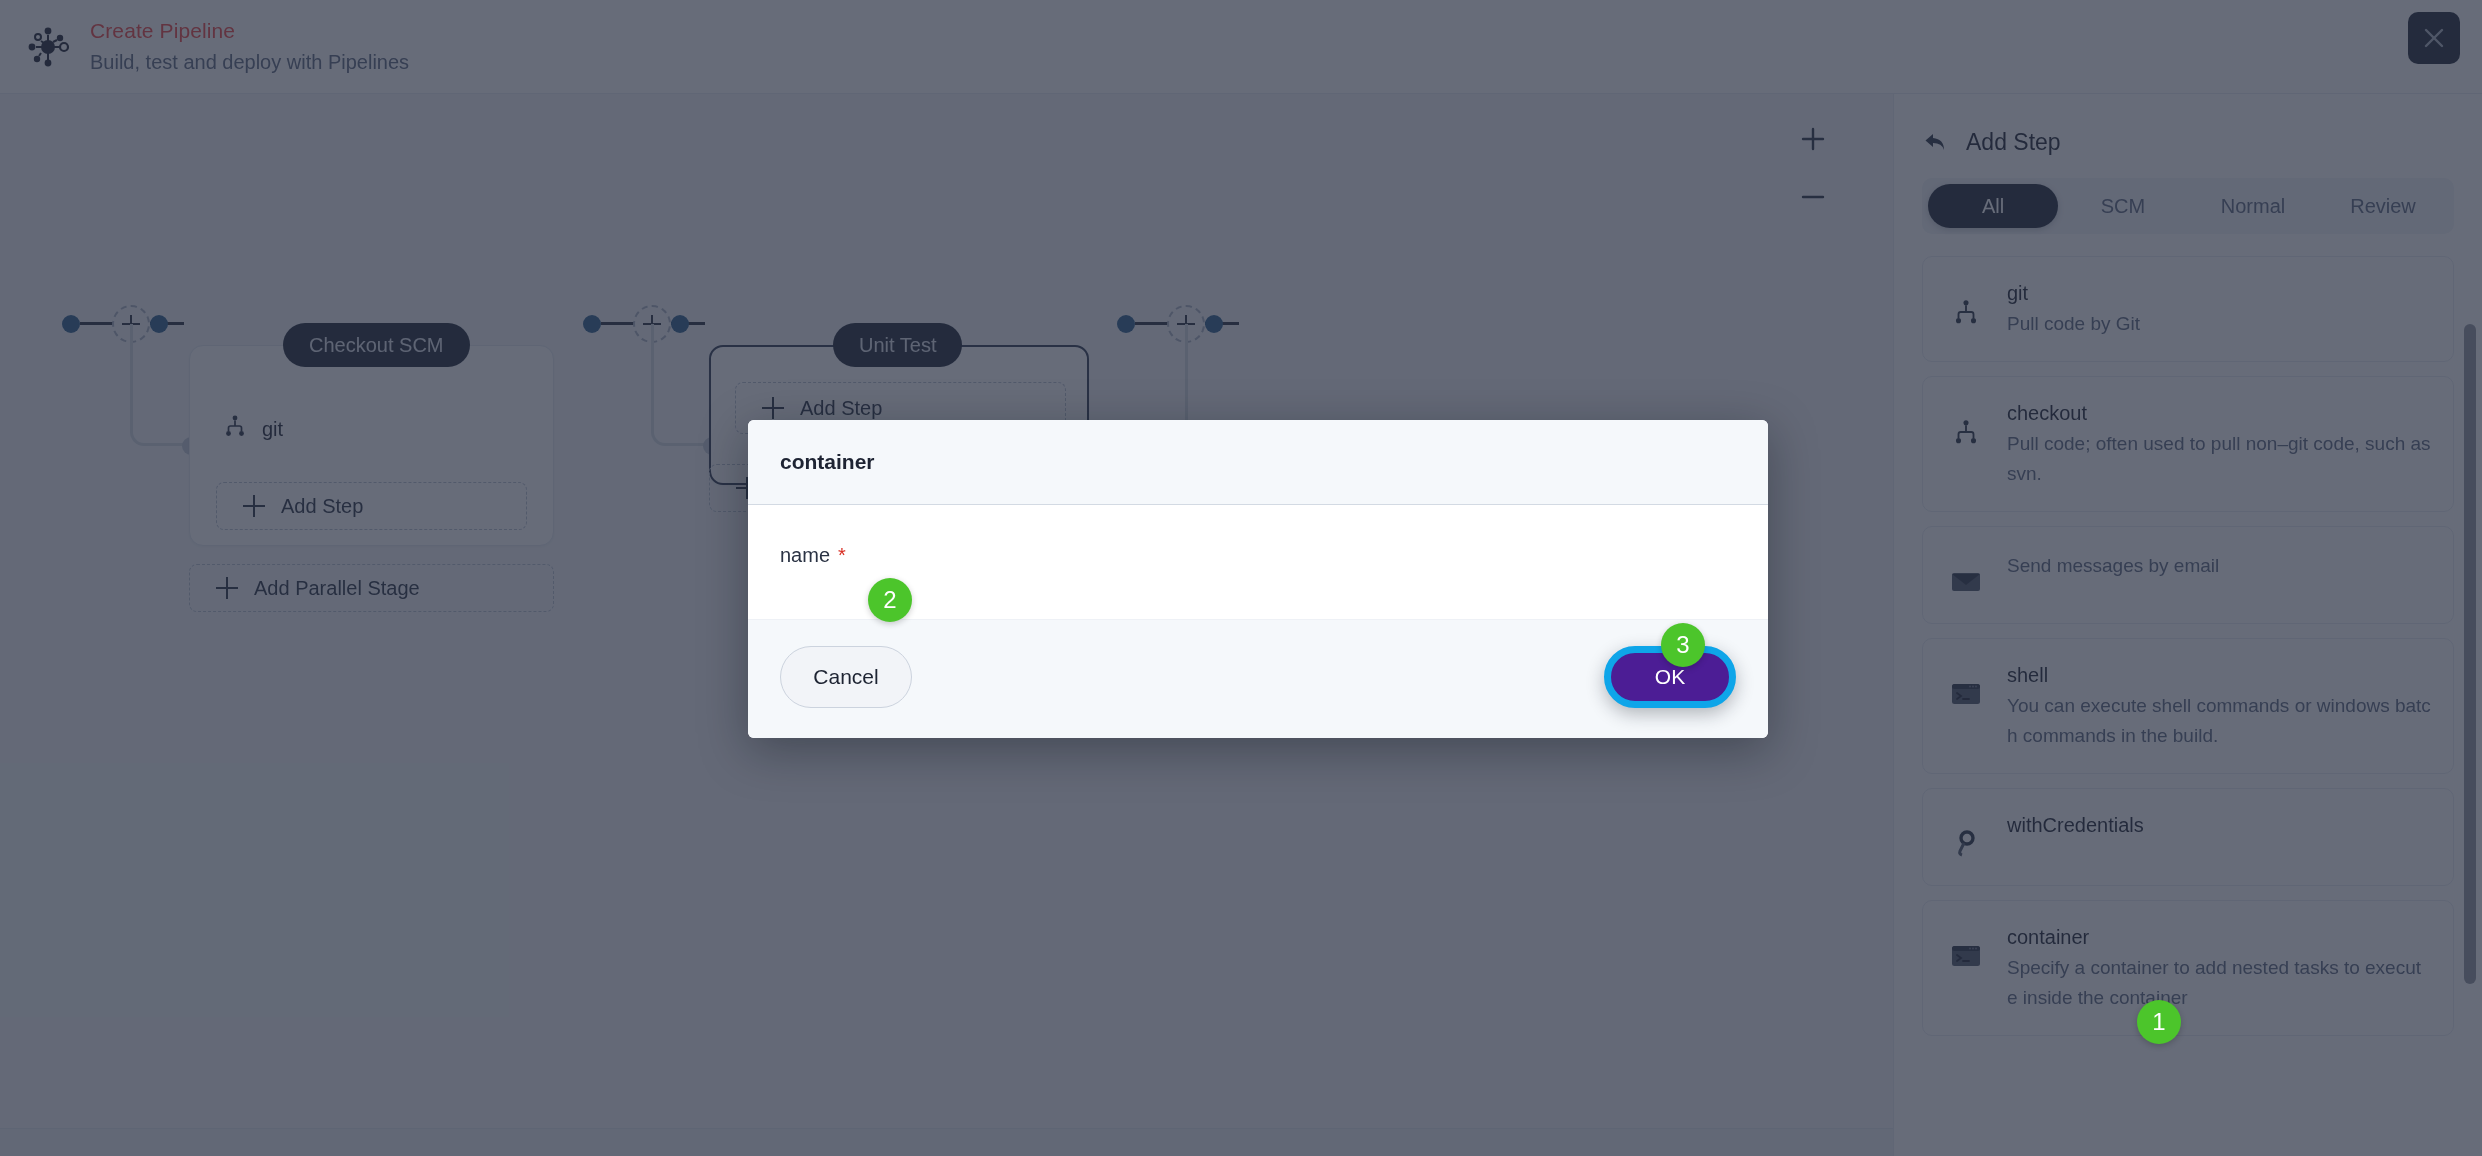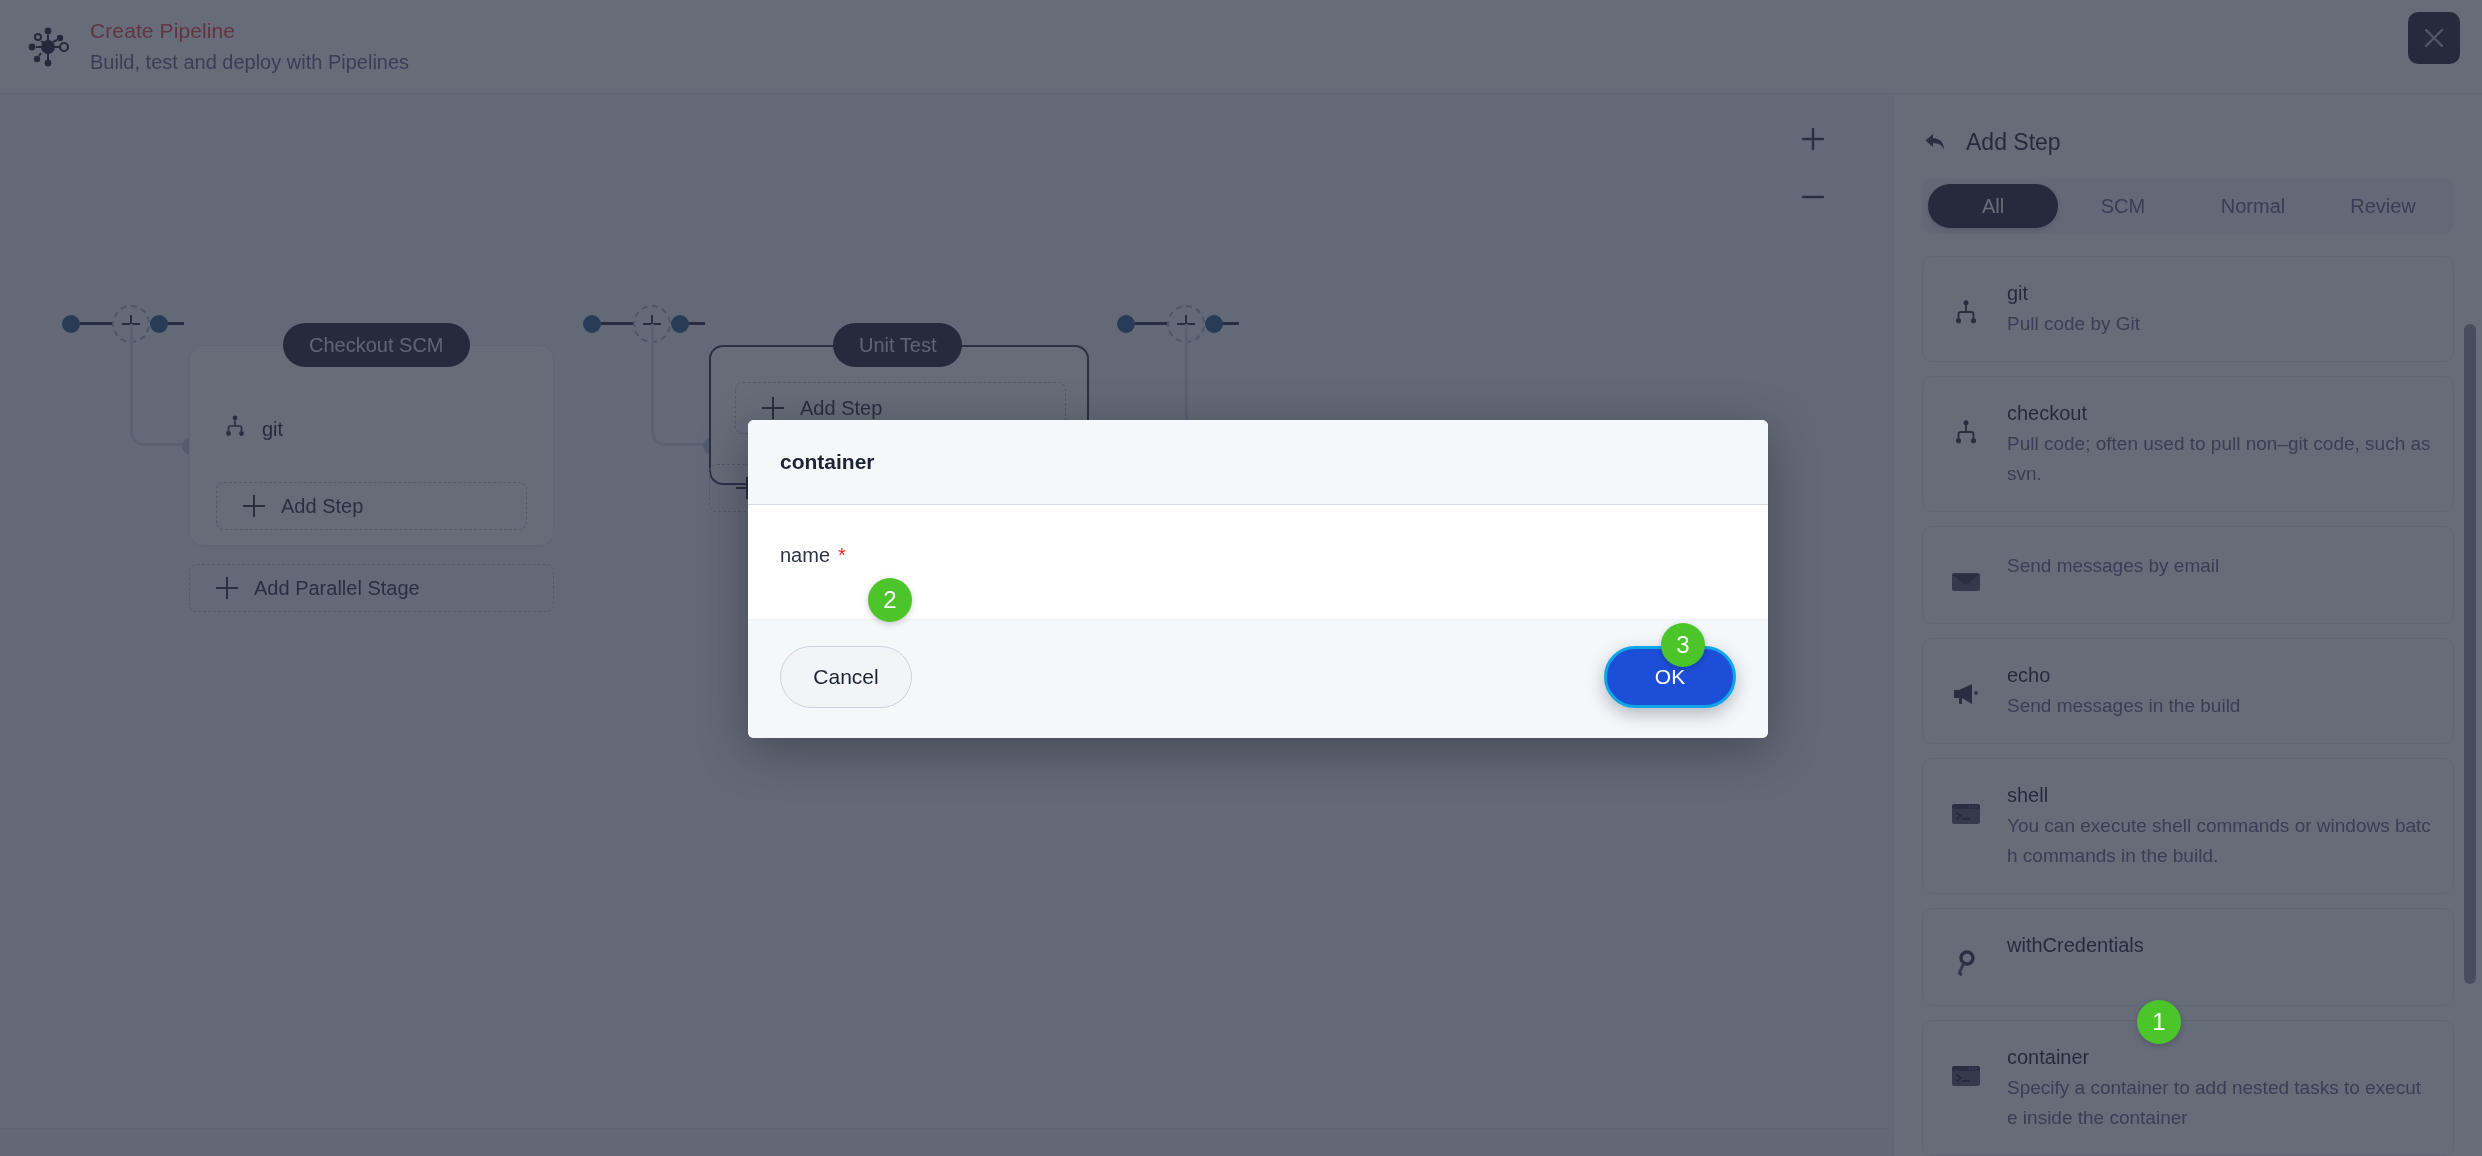--- a/index.html
+++ b/index.html
@@ -310,22 +310,22 @@
     cursor: pointer;
     font-family: "Liberation Sans", sans-serif;
     display: flex; align-items: center; justify-content: center;
   }
   .btn-cancel {
     background: #f2f4f8;
     border: 1px solid #ccd3de;
     color: #1e2433;
   }
   .btn-ok {
-    background: #1d4ed8;
-    border: 3px solid #0ea5e9;
+    background: #4c1d95;
+    border: 7px solid #0ea5e9;
     color: #ffffff;
     box-shadow: 0 6px 18px rgba(20,26,40,.3);
   }
 
   
   .badge {
     position: absolute;
     width: 44px; height: 44px;
     border-radius: 50%;
     background: #4cc52b;
@@ -534,32 +534,20 @@
           <svg width="32" height="26" viewBox="0 0 32 26">
             <rect x="2" y="4" width="28" height="18" rx="2" fill="#4e5769"></rect>
             <path d="M2 5 L16 16 L30 5 Z" fill="#2b3344"></path>
           </svg>
         </div>
         <div class="step-card-body">
           <div class="step-card-desc">Send messages by email</div>
         </div>
       </div>
 
-      <div class="step-card">
-        <div class="step-card-icon">
-          <svg width="32" height="28" viewBox="0 0 32 28">
-            <path d="M4 10 L4 18 L9 18 L9 24 L12 24 L12 18 L22 24 L22 4 L9 10 Z" fill="#2b3344"></path>
-            <circle cx="26" cy="13" r="2" fill="#4e5769"></circle>
-          </svg>
-        </div>
-        <div class="step-card-body">
-          <div class="step-card-name">echo</div>
-          <div class="step-card-desc">Send messages in the build</div>
-        </div>
-      </div>
 
       <div class="step-card">
         <div class="step-card-icon">
           <svg width="32" height="26" viewBox="0 0 32 26">
             <rect x="2" y="3" width="28" height="20" rx="2.5" fill="#4e5769"></rect>
             <rect x="2" y="3" width="28" height="5" rx="2.5" fill="#2b3344"></rect>
             <g fill="#6b7486">
                 <circle cx="23" cy="5.5" r="1"></circle>
                 <circle cx="26" cy="5.5" r="1"></circle>
                 <circle cx="20" cy="5.5" r="1"></circle>

